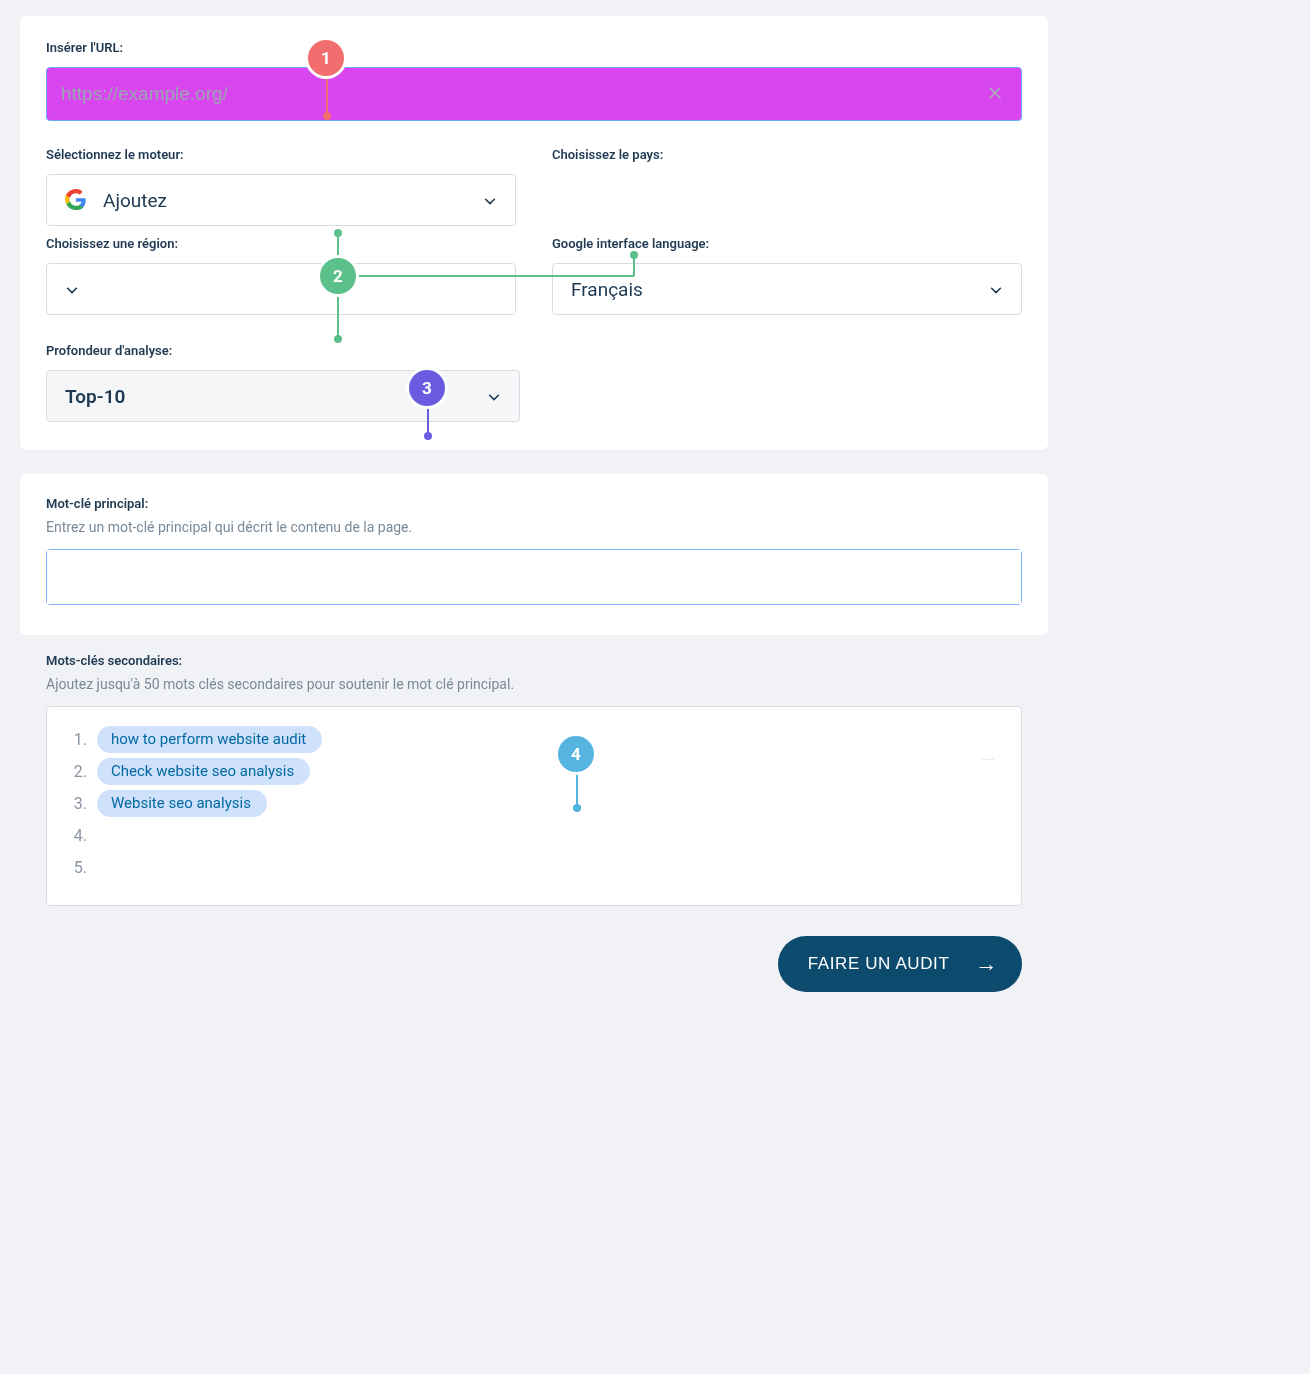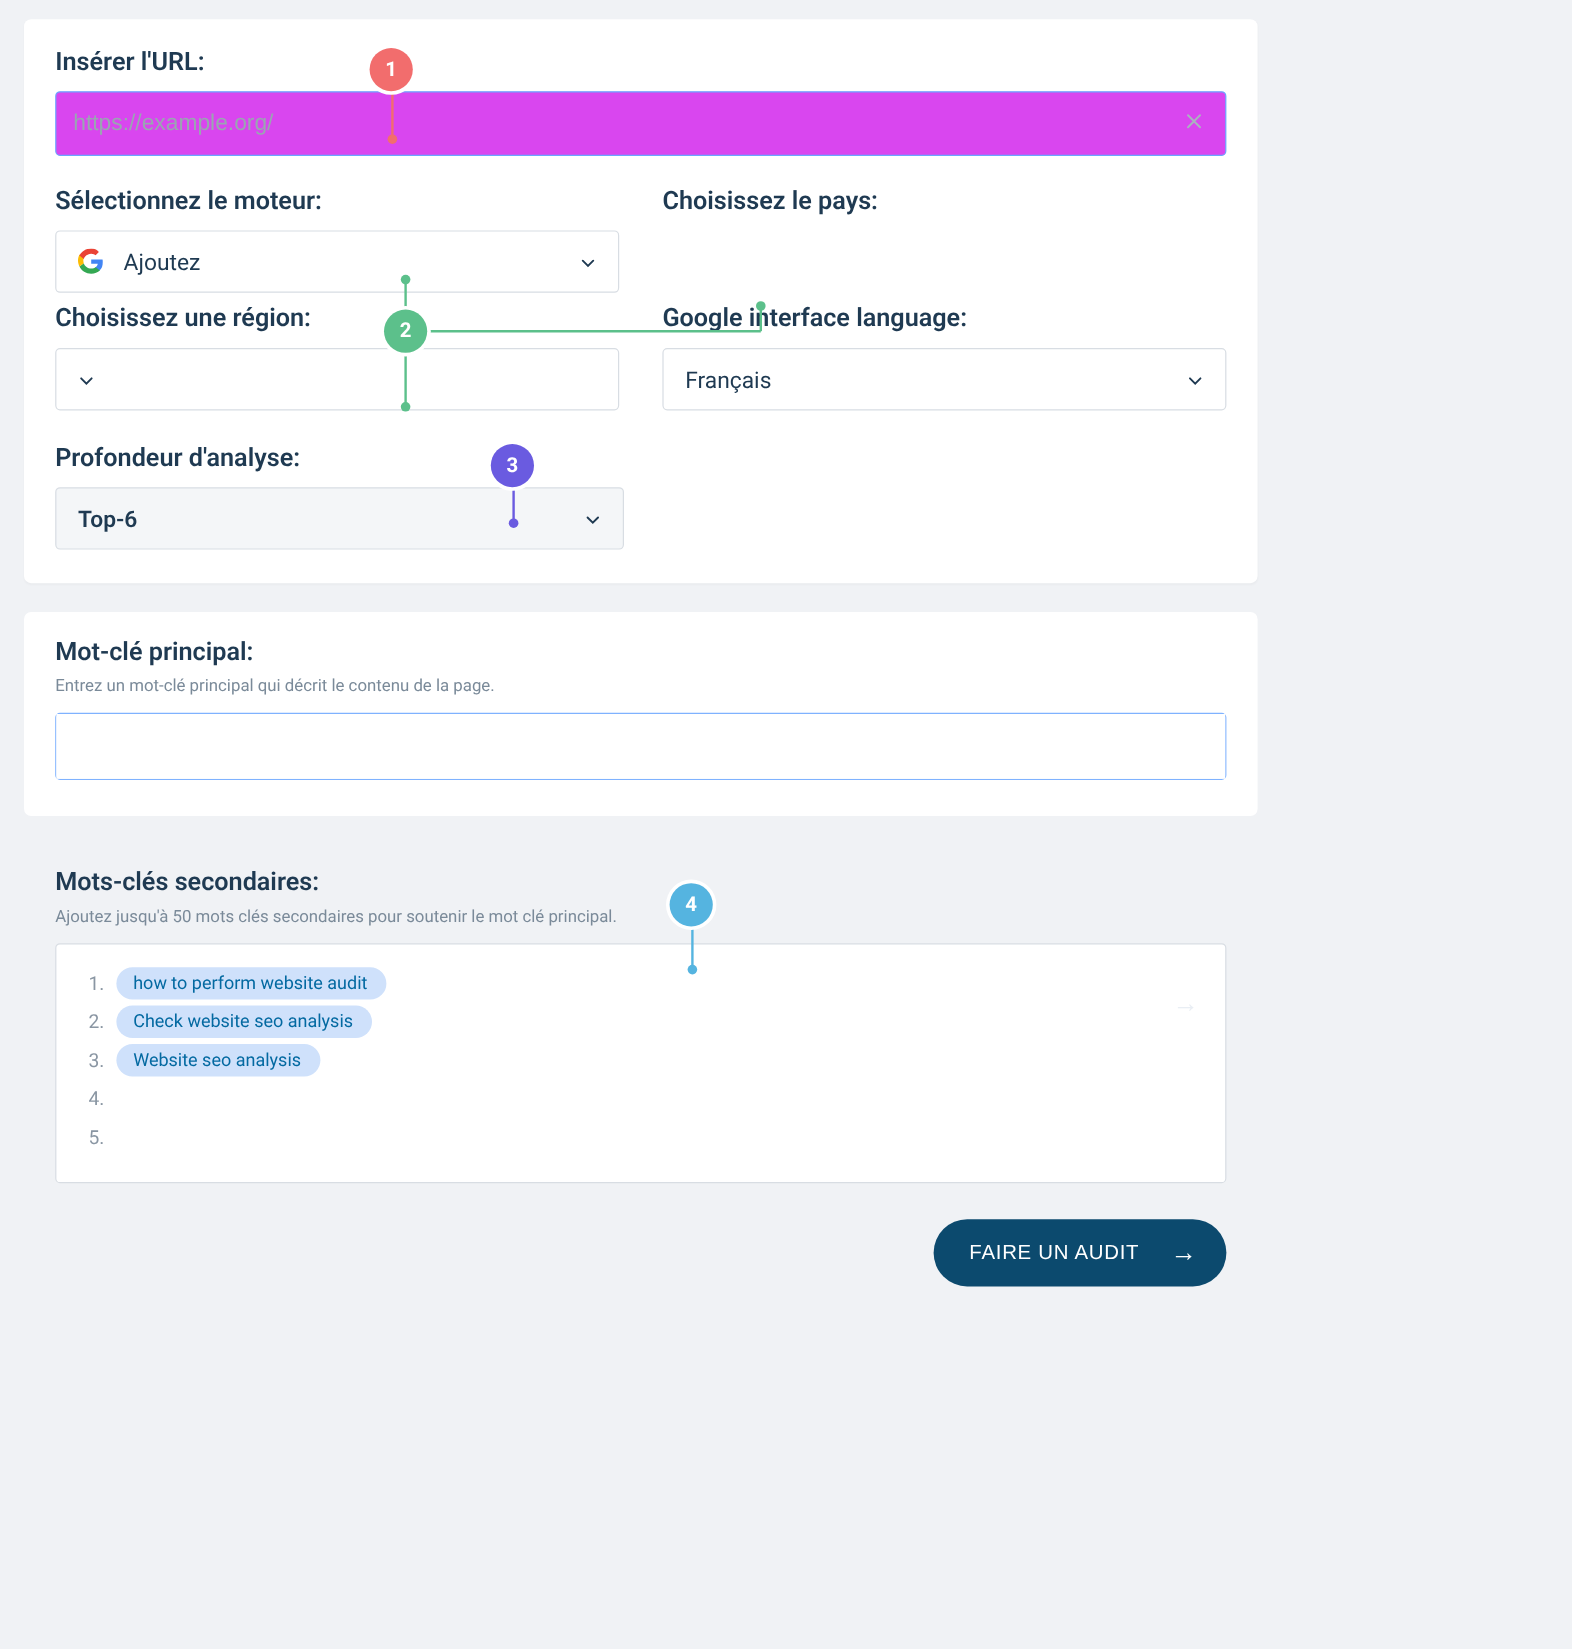--- a/index.html
+++ b/index.html
@@ -18,21 +18,21 @@
     overflow: hidden;
   }
   .card {
     background: #fff;
     border-radius: 6px;
     padding: 24px 26px 28px 26px;
     margin-bottom: 24px;
     box-shadow: 0 1px 2px rgba(0,0,0,0.03);
   }
   .label {
-    font-size: 21px;
+    font-size: 13px;
     font-weight: 600;
     color: #1f3a52;
     margin-bottom: 12px;
   }
   .sublabel {
     font-size: 14px;
     color: #7a8a99;
     margin-top: -4px;
     margin-bottom: 14px;
   }
@@ -90,21 +90,21 @@
     width: 14px; height: 14px;
     display: inline-block;
   }
   .chevron svg { width: 14px; height: 14px; }
   .google-icon, .flag-icon { margin-right: 16px; display:flex; align-items:center; }
   .depth-field { width: 474px; margin-top: 28px; }
   .card2 {
     background: #fff;
     border-radius: 6px;
     padding: 22px 26px 30px 26px;
-    margin-bottom: 40px;
+    margin-bottom: 14px;
   }
   .textarea-wrap {
     border: 1px solid #7fb2ff;
     border-radius: 4px;
     height: 56px;
     background: #fff;
   }
   .textarea-wrap textarea {
     width: 100%; height: 100%; border: none; outline: none; resize: none;
     padding: 12px 16px; font-size: 16px;
@@ -272,21 +272,21 @@
           <span class="chevron"><svg viewBox="0 0 16 16">
                 <path d="M3 6l5 5 5-5" stroke="#1f3a52" stroke-width="1.8" fill="none" stroke-linecap="round"></path>
               </svg></span>
         </div>
       </div>
     </div>
 
     <div class="depth-field">
       <div class="label">Profondeur d'analyse:</div>
       <div class="select fill">
-        <span class="select-text" style="font-weight:600">Top-6</span>
+        <span class="select-text" style="font-weight:600">Top-10</span>
         <span class="chevron"><svg viewBox="0 0 16 16">
               <path d="M3 6l5 5 5-5" stroke="#1f3a52" stroke-width="1.8" fill="none" stroke-linecap="round"></path>
             </svg></span>
       </div>
     </div>
   </div>
 
   <div class="card2">
     <div class="label">Mot-clé principal:</div>
     <div class="sublabel">Entrez un mot-clé principal qui décrit le contenu de la page.</div>

